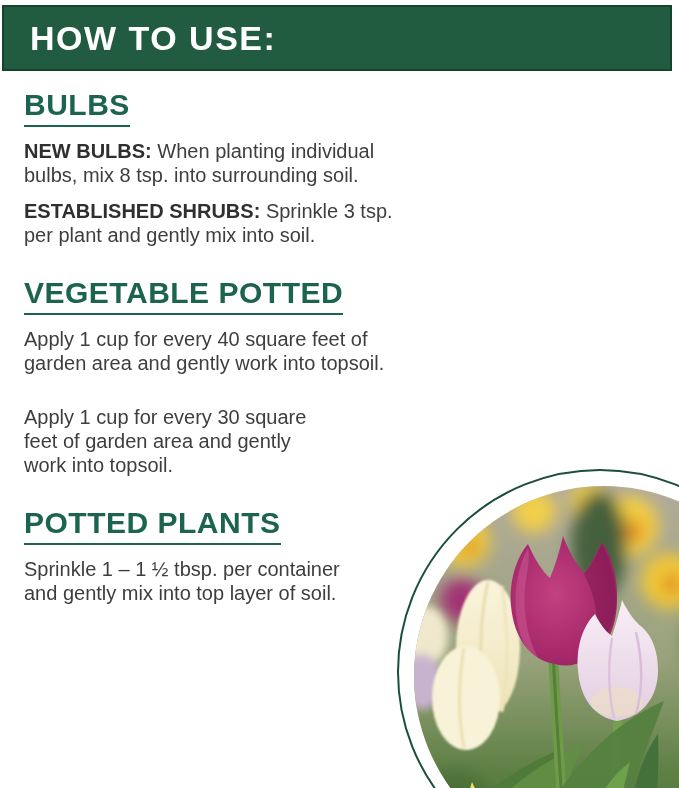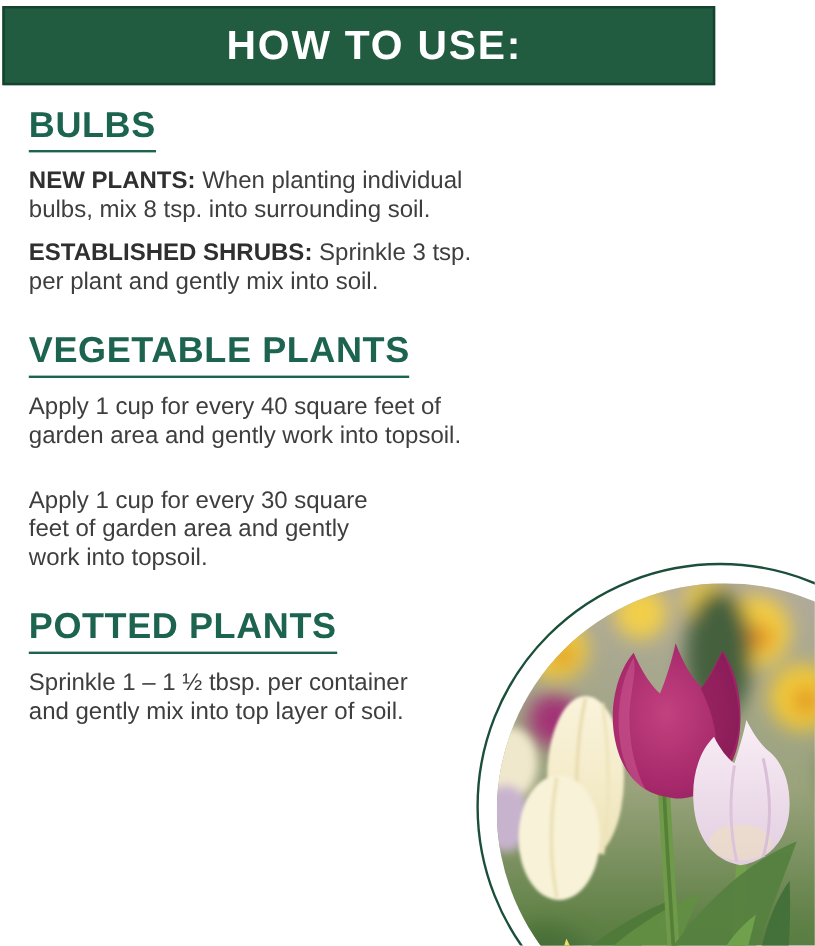--- a/index.html
+++ b/index.html
@@ -11,27 +11,26 @@
     --ring-green:#1b4f3a;
   }
   html,body{margin:0;padding:0;}
   body{
     width:679px;height:788px;position:relative;overflow:hidden;
     background:#ffffff;
     font-family:"Liberation Sans", sans-serif;
     color:var(--body-text);
   }
   .banner{
-    position:absolute;left:2px;top:5px;width:594px;height:66px;
+    position:absolute;left:2px;top:5px;width:670px;height:66px;
     box-sizing:border-box;
     background:var(--banner-bg);
     border:2px solid #14432e;
     display:flex;align-items:center;
     padding-left:26px;
-    justify-content:center;
   }
   .banner h1{
     margin:0;color:var(--banner-text);
     font-size:34px;font-weight:bold;letter-spacing:1.5px;
   }
   .content{
     position:absolute;left:24px;top:71px;width:520px;
   }
   .section{display:block;}
   .heading{
@@ -70,29 +69,29 @@
 <div class="page">
 
   <header class="banner">
     <h1>HOW TO USE:</h1>
   </header>
 
   <main class="content">
 
     <section class="section">
       <h2 class="heading">BULBS</h2><br>
-      <p class="para"><strong>NEW PLANTS:</strong> <span>When planting individual
+      <p class="para"><strong>NEW BULBS:</strong> <span>When planting individual
 bulbs, mix 8 tsp. into surrounding soil.</span></p>
       <p class="para"><strong>ESTABLISHED SHRUBS:</strong> <span>Sprinkle 3 tsp.
 per plant and gently mix into soil.</span></p>
     </section>
 
 
     <section class="section">
-      <h2 class="heading">VEGETABLE PLANTS</h2><br>
+      <h2 class="heading">VEGETABLE POTTED</h2><br>
       <p class="para"> <span>Apply 1 cup for every 40 square feet of
 garden area and gently work into topsoil.</span></p>
     </section>
 
     <section class="section">
       <br>
       <p class="para"> <span>Apply 1 cup for every 30 square
 feet of garden area and gently
 work into topsoil.</span></p>
     </section>

